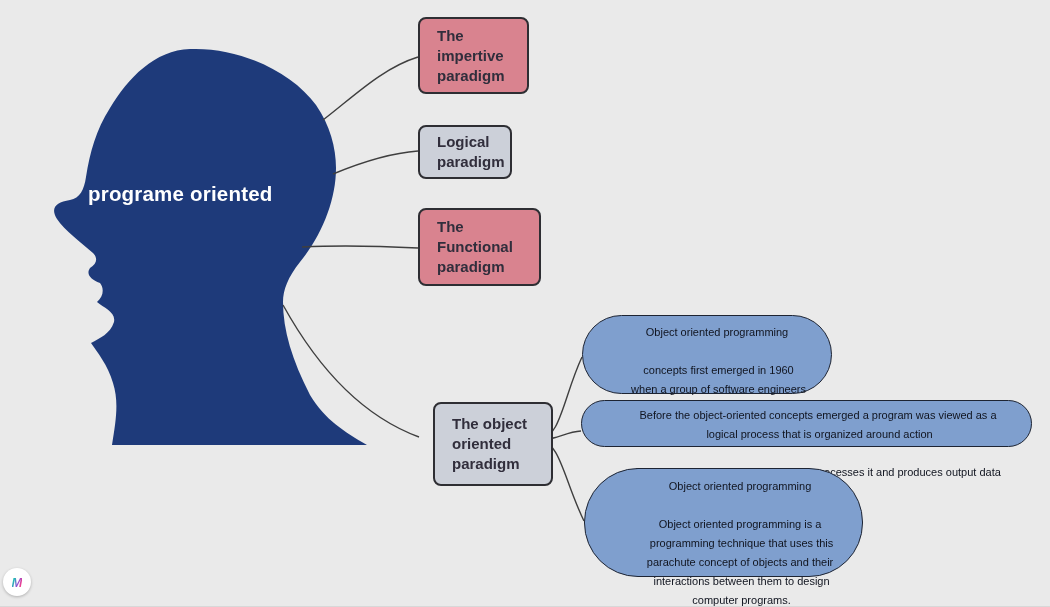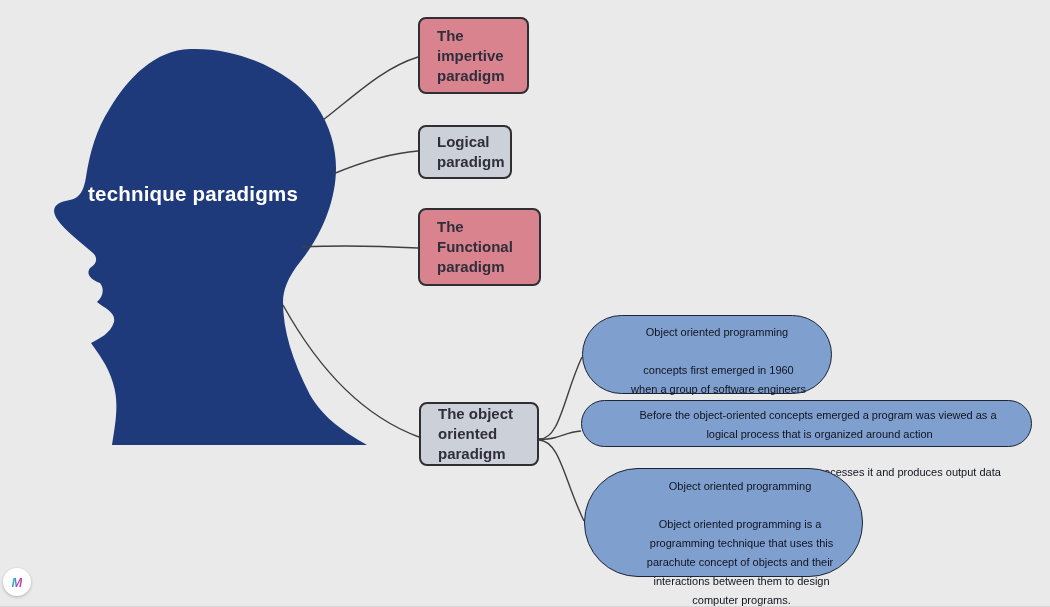--- a/index.html
+++ b/index.html
@@ -98,40 +98,40 @@
       <path d="M333,174 C362,162 390,153 418,151"></path>
       <path d="M302,247 C340,245 380,246 418,248"></path>
       <path d="M283,305 Q340,408 419,437"></path>
 
       <path d="M539,439 C560,440 564,395 582,357"></path>
       <path d="M539,439 C556,441 564,432 581,431"></path>
       <path d="M539,440 C560,441 564,480 584,521"></path>
     </g>
   </svg>
 
-  <div class="central-label">technique paradigms</div>
+  <div class="central-label">programe oriented</div>
 
   <div class="topic pink" style="left:418px; top:17px; width:111px; height:77px;">
     <span class="label">The
 impertive
 paradigm</span>
   </div>
 
   <div class="topic gray" style="left:418px; top:125px; width:94px; height:54px;">
     <span class="label">Logical
 paradigm</span>
   </div>
 
   <div class="topic pink" style="left:418px; top:208px; width:123px; height:78px;">
     <span class="label">The
 Functional
 paradigm</span>
   </div>
 
-  <div class="topic gray" style="left:419px; top:402px; width:120px; height:64px;">
+  <div class="topic gray" style="left:433px; top:402px; width:120px; height:84px;">
     <span class="label">The object
 oriented
 paradigm</span>
   </div>
 
   <div class="note" style="left:582px; top:315px; width:250px; height:79px; border-radius:40px; padding:7px 10px 0 30px;">
     <span class="text">Object oriented programming
 
  concepts first emerged in 1960
  when a group of software engineers

